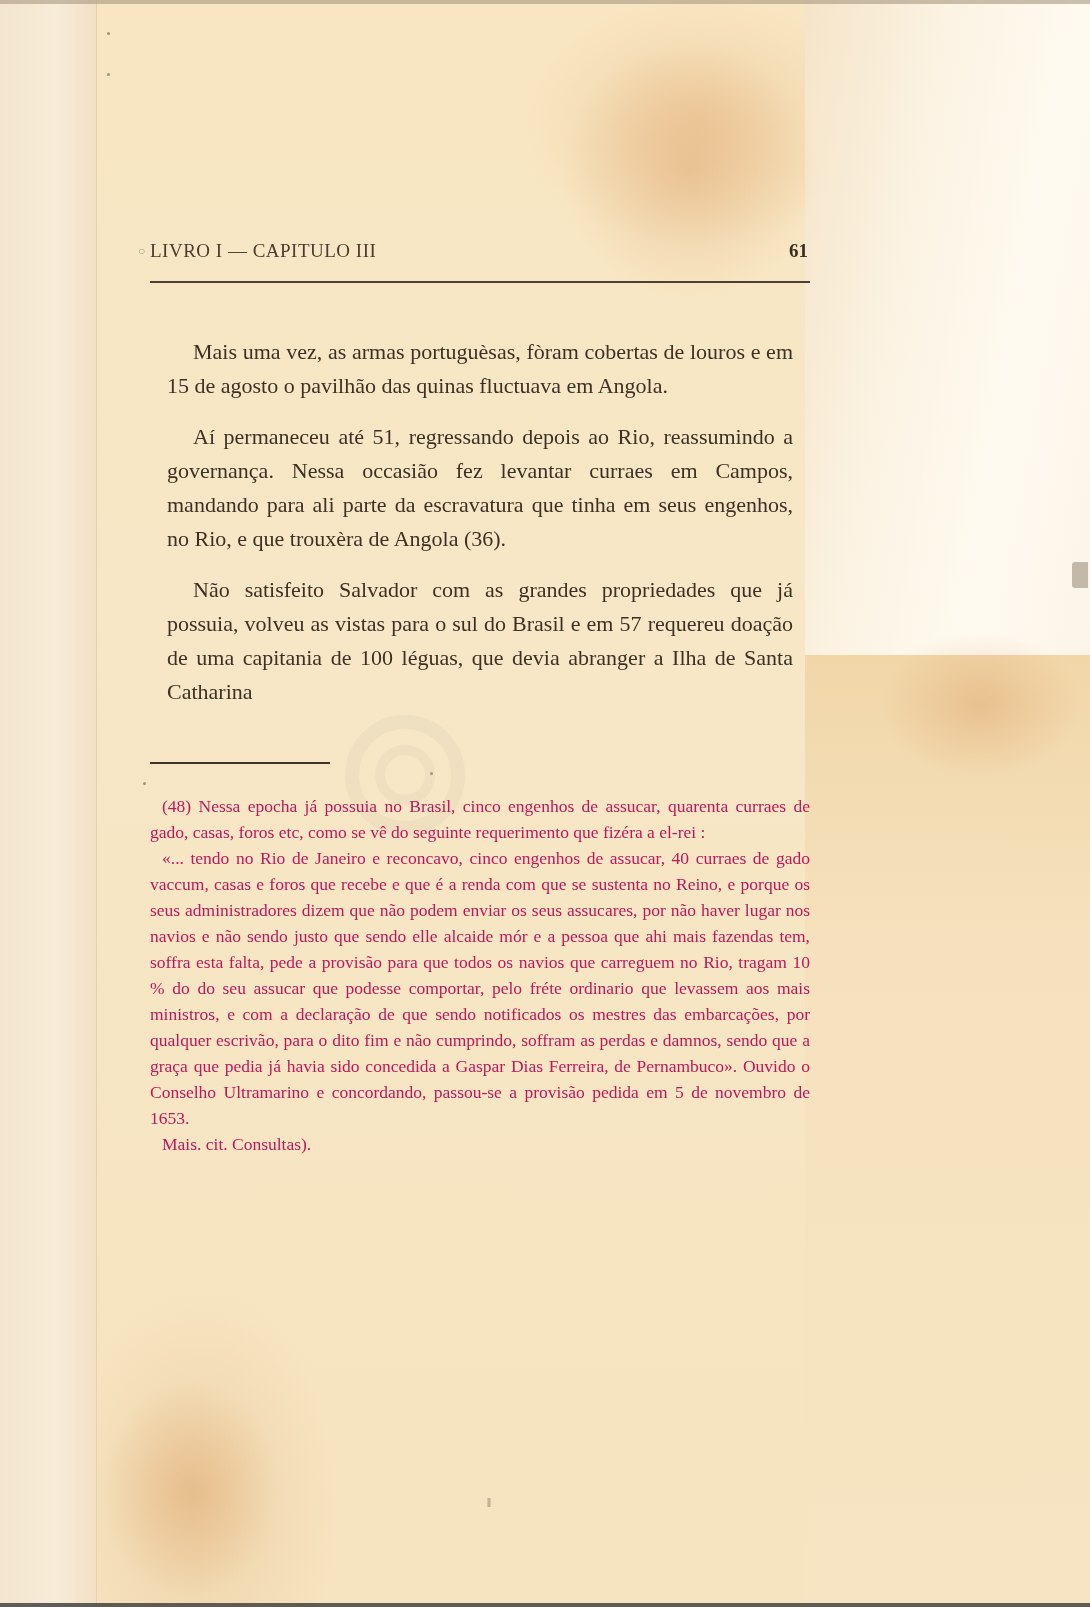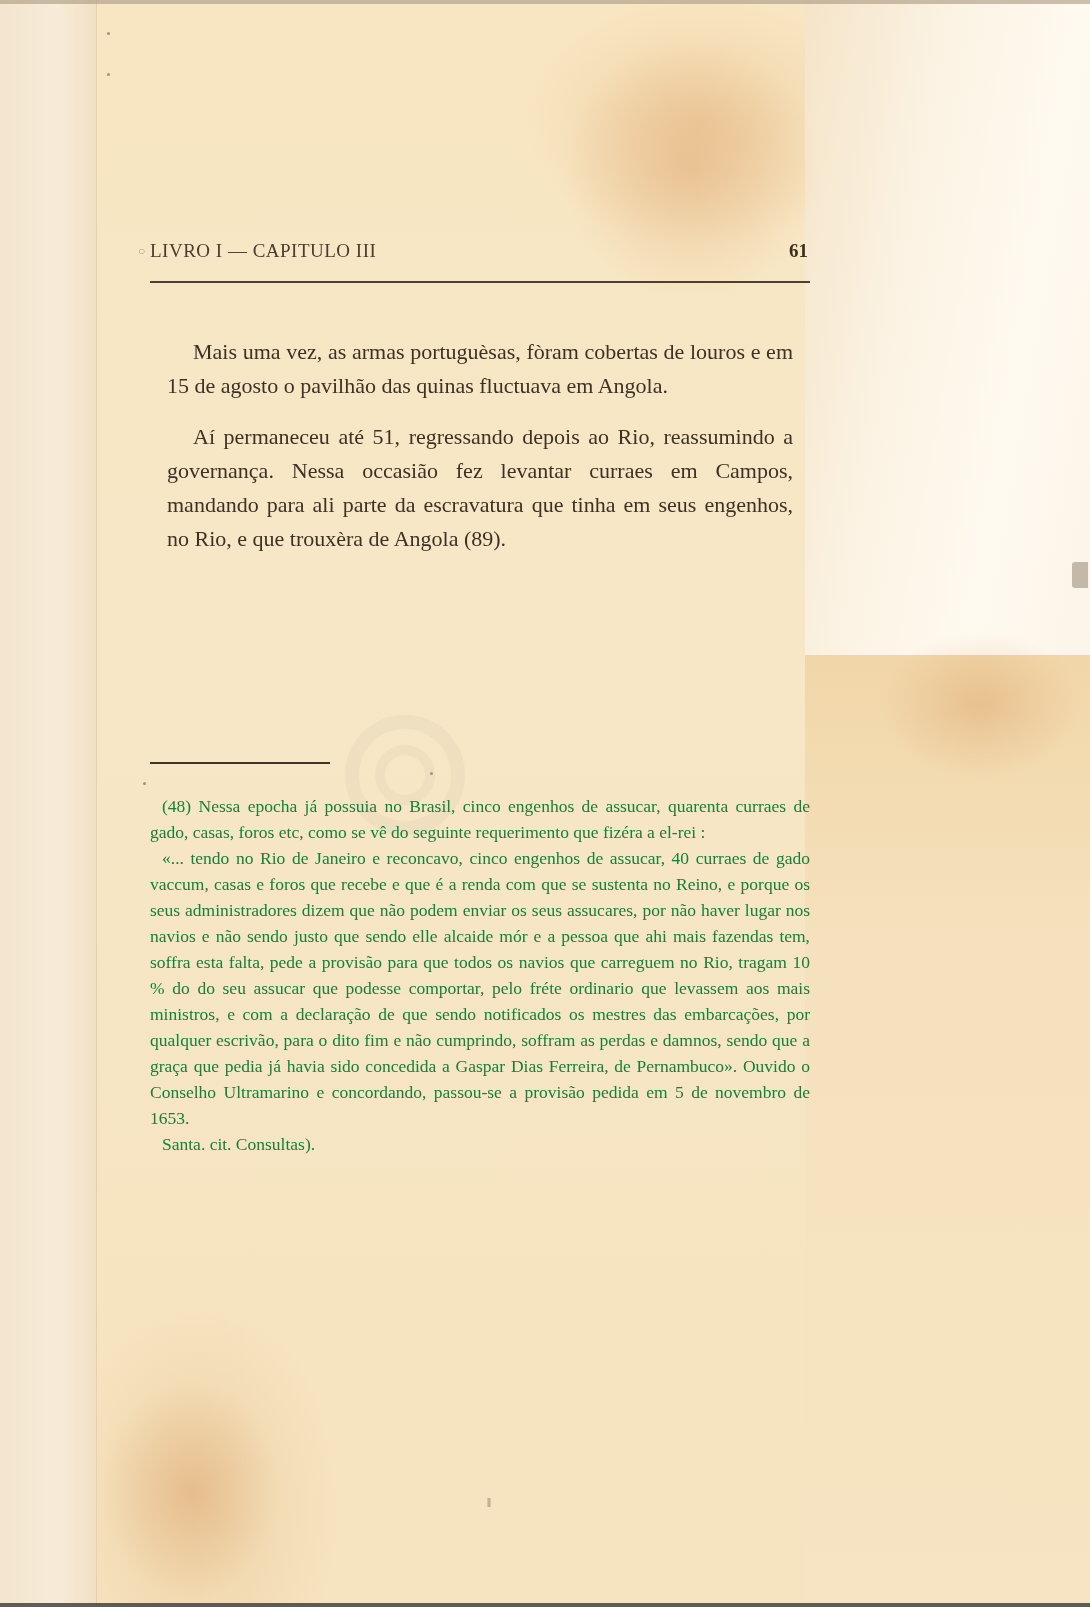--- a/index.html
+++ b/index.html
@@ -140,21 +140,21 @@
     }
 
     .footnote {
       position: absolute;
       top: 793px;
       left: 0;
       width: 660px;
       font-size: 17.5px;
       line-height: 26px;
       text-align: justify;
-      color: #15803d;
+      color: #be185d;
     }
     .footnote p {
       margin: 0;
       text-indent: 12px;
     }
     .fn-cite {
       margin-top: 0;
     }
     .watermark {
       position: absolute;
@@ -218,25 +218,26 @@
 <div class="page">
   <div class="running-head">
     <span class="head-bullet">○</span>
     <div class="head-title">LIVRO I — CAPITULO III</div>
     <div class="head-folio">61</div>
   </div>
   <div class="head-rule"></div>
 
   <div class="body-text">
     <p>Mais uma vez, as armas portuguèsas, fòram cobertas de louros e em 15 de agosto o pavilhão das quinas fluctuava em Angola.</p>
-    <p>Aí permaneceu até 51, regressando depois ao Rio, reassumindo a governança. Nessa occasião fez levantar curraes em Campos, mandando para ali parte da escravatura que tinha em seus engenhos, no Rio, e que trouxèra de Angola (89).</p>
+    <p>Aí permaneceu até 51, regressando depois ao Rio, reassumindo a governança. Nessa occasião fez levantar curraes em Campos, mandando para ali parte da escravatura que tinha em seus engenhos, no Rio, e que trouxèra de Angola (36).</p>
+    <p>Não satisfeito Salvador com as grandes propriedades que já possuia, volveu as vistas para o sul do Brasil e em 57 requereu doação de uma capitania de 100 léguas, que devia abranger a Ilha de Santa Catharina</p>
   </div>
 
   <div class="fn-rule"></div>
 
   <div class="footnote">
     <p>(48) Nessa epocha já possuia no Brasil, cinco engenhos de assucar, quarenta curraes de gado, casas, foros etc, como se vê do seguinte requerimento que fizéra a el-rei :</p>
     <p>«... tendo no Rio de Janeiro e reconcavo, cinco engenhos de assucar, 40 curraes de gado vaccum, casas e foros que recebe e que é a renda com que se sustenta no Reino, e porque os seus administradores dizem que não podem enviar os seus assucares, por não haver lugar nos navios e não sendo justo que sendo elle alcaide mór e a pessoa que ahi mais fazendas tem, soffra esta falta, pede a provisão para que todos os navios que carreguem no Rio, tragam 10 % do do seu assucar que podesse comportar, pelo fréte ordinario que levassem aos mais ministros, e com a declaração de que sendo notificados os mestres das embarcações, por qualquer escrivão, para o dito fim e não cumprindo, soffram as perdas e damnos, sendo que a graça que pedia já havia sido concedida a Gaspar Dias Ferreira, de Pernambuco». Ouvido o Conselho Ultramarino e concordando, passou-se a provisão pedida em 5 de novembro de 1653.</p>
-    <p class="fn-cite">Santa. cit. Consultas).</p>
+    <p class="fn-cite">Mais. cit. Consultas).</p>
   </div>
 </div>
 
 <div class="bottom-mark">|||</div>
 
 </body></html>

